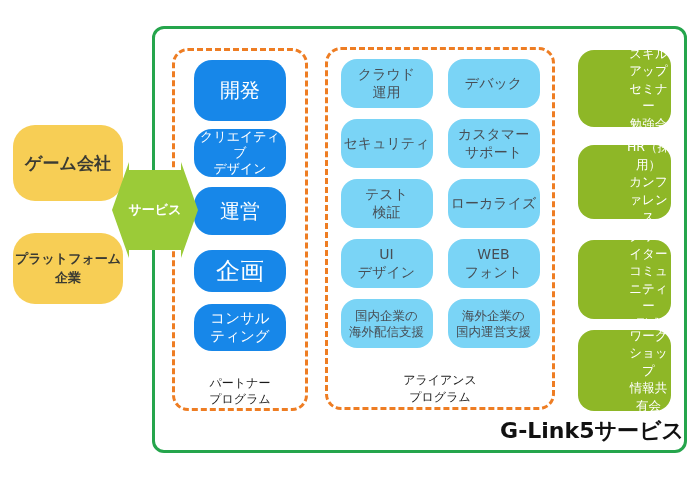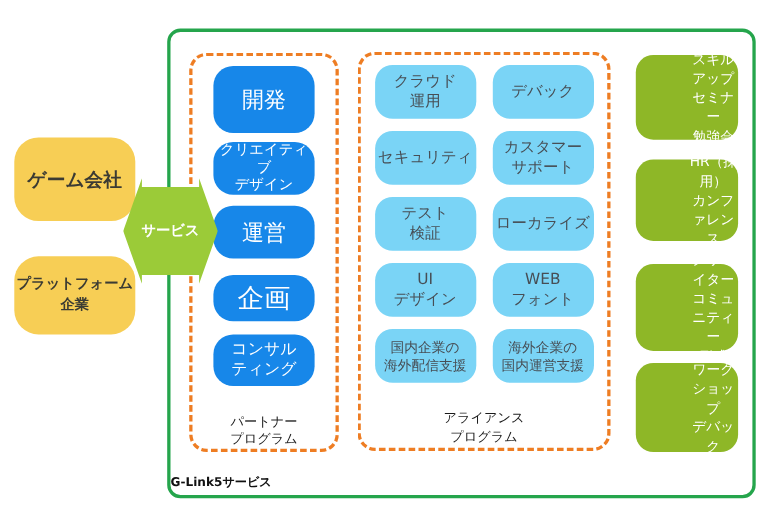--- a/index.html
+++ b/index.html
@@ -46,22 +46,22 @@
   .container-frame {
     position: absolute;
     left: 152px; top: 26px;
     width: 535px; height: 427px;
     border: 3px solid #25A54C;
     border-radius: 12px;
   }
   .container-title {
     position: absolute;
     left: 0; right: 0; bottom: 4px;
-    text-align: left;
-    font-size: 11px;
+    text-align: right;
+    font-size: 22px;
     font-weight: bold;
     color: #111111;
   }
   
   .program-group {
     position: absolute;
     border: 3px dashed #EE7D23;
     border-radius: 16px;
     display: flex;
     flex-direction: column;
@@ -193,18 +193,18 @@
 
     <div class="community-item community-1">スキルアップ
 セミナー
 勉強会</div>
     <div class="community-item community-2">HR（採用）
 カンファレンス</div>
     <div class="community-item community-3">クリエイター
 コミュニティー
 形成</div>
     <div class="community-item community-4">ワークショップ
-デバック</div>
+情報共有会</div>
 
     <div class="container-title">G-Link5サービス</div>
   </div>
 
 </div>
 
 </body></html>

